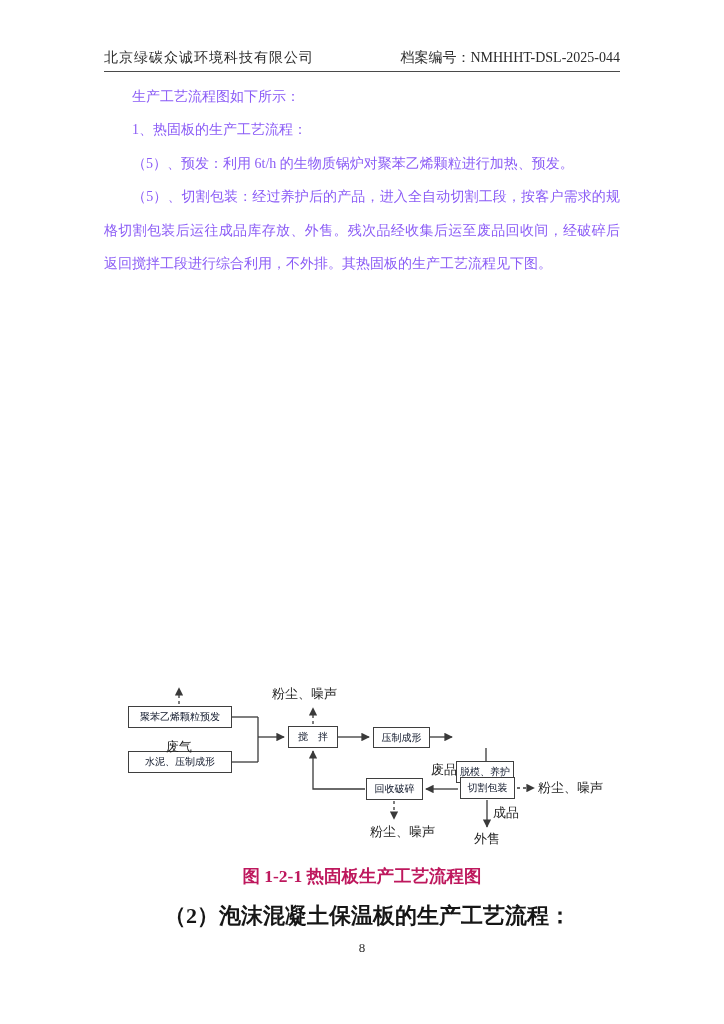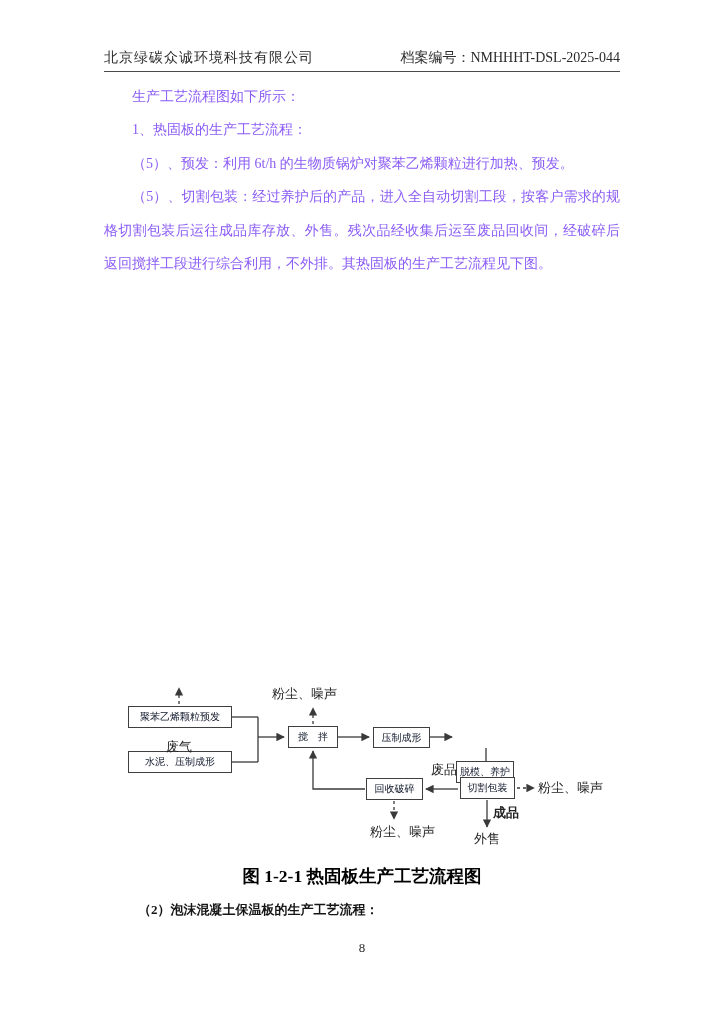--- a/index.html
+++ b/index.html
@@ -36,25 +36,25 @@
     display:flex;align-items:center;justify-content:center;
     white-space:nowrap;line-height:1;
   }
   .flabel{
     position:absolute;font-size:13px;color:#222;white-space:nowrap;line-height:1;
   }
   .connectors{position:absolute;left:0;top:650px;}
   
   .caption{
     position:absolute;left:104px;top:864px;width:516px;
-    text-align:center;font-weight:bold;font-size:17.5px;color:#000000;
+    text-align:center;font-weight:bold;font-size:17.5px;color:#be185d;
   }
   .heading2{
-    position:absolute;left:112px;top:901px;width:516px;
-    font-weight:bold;font-size:13px;color:#161616;text-indent:2em;
+    position:absolute;left:120px;top:901px;width:516px;
+    font-weight:bold;font-size:22px;color:#161616;text-indent:2em;
   }
   .pagenum{
     position:absolute;left:0;top:940px;width:724px;
     text-align:center;font-size:13px;color:#2b2b2b;
   }
 </style>
 </head>
 <body>
 
 <div class="page">
@@ -111,21 +111,21 @@
     <div class="fbox" style="left:288px;top:726px;width:50px;height:22px;">搅　拌</div>
     <div class="fbox" style="left:373px;top:727px;width:57px;height:21px;">压制成形</div>
     <div class="fbox" style="left:456px;top:726px;width:58px;height:22px;margin-top:35px;">脱模、养护</div>
     <div class="fbox" style="left:460px;top:777px;width:55px;height:22px;">切割包装</div>
     <div class="fbox" style="left:366px;top:778px;width:57px;height:22px;">回收破碎</div>
 
     <div class="flabel" style="left:166px;top:708px;margin-top:32px;">废气</div>
     <div class="flabel" style="left:272px;top:687px;">粉尘、噪声</div>
     <div class="flabel" style="left:431px;top:763px;text-align:center;">废品</div>
     <div class="flabel" style="left:538px;top:781px;">粉尘、噪声</div>
-    <div class="flabel" style="left:493px;top:806px;font-weight:bold;">成品</div>
+    <div class="flabel" style="left:493px;top:806px;">成品</div>
     <div class="flabel" style="left:474px;top:832px;">外售</div>
     <div class="flabel" style="left:370px;top:825px;">粉尘、噪声</div>
   </div>
 
   <div class="caption">图 1-2-1 热固板生产工艺流程图</div>
 
   <div class="heading2">（2）泡沫混凝土保温板的生产工艺流程：</div>
 
   <div class="pagenum">8</div>
 

